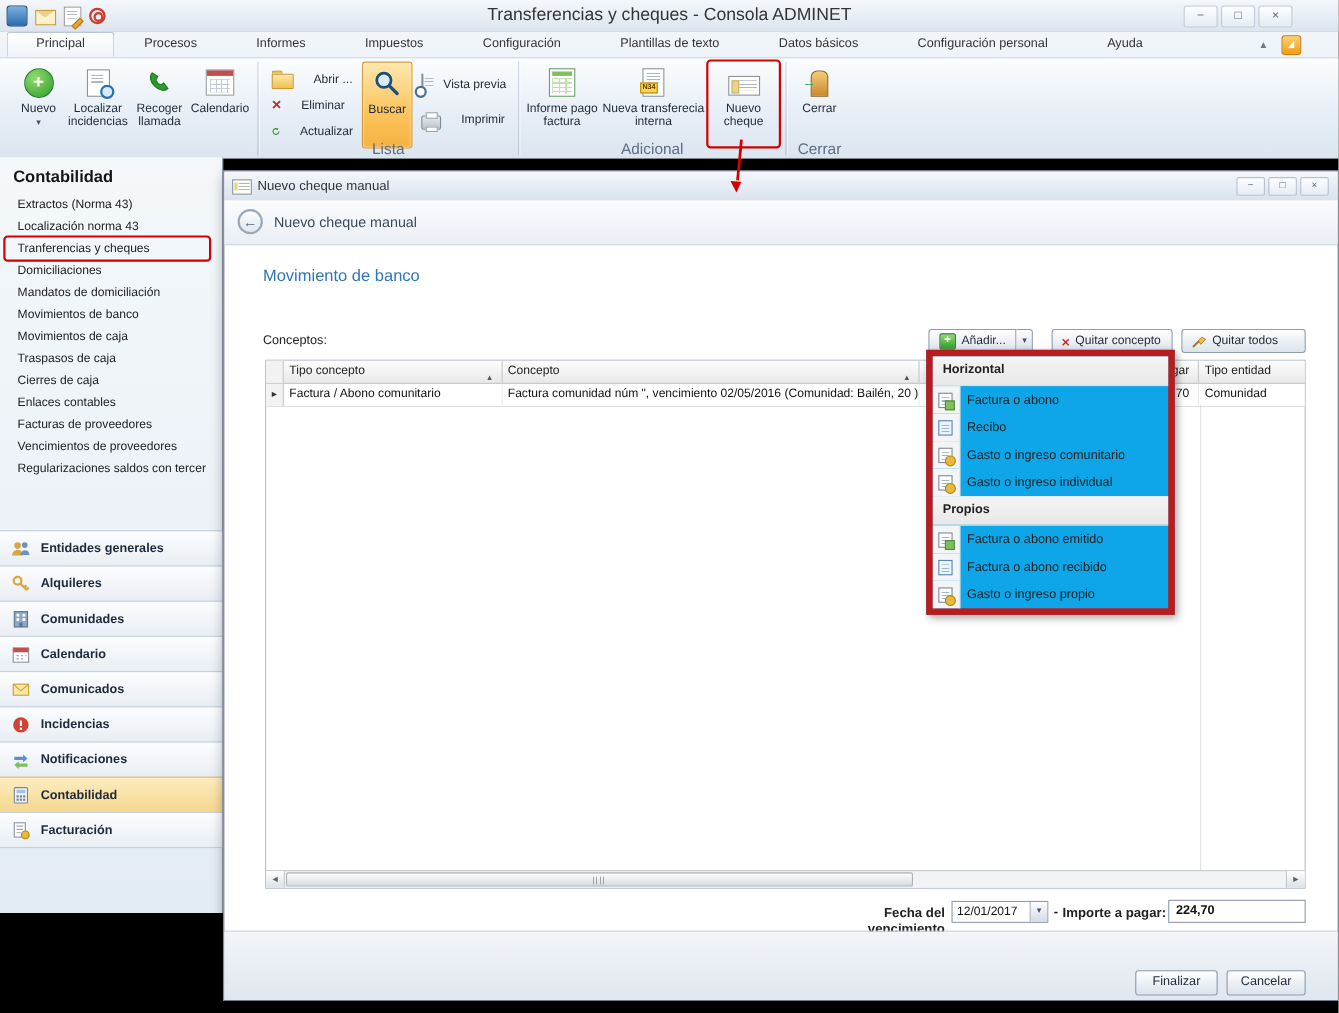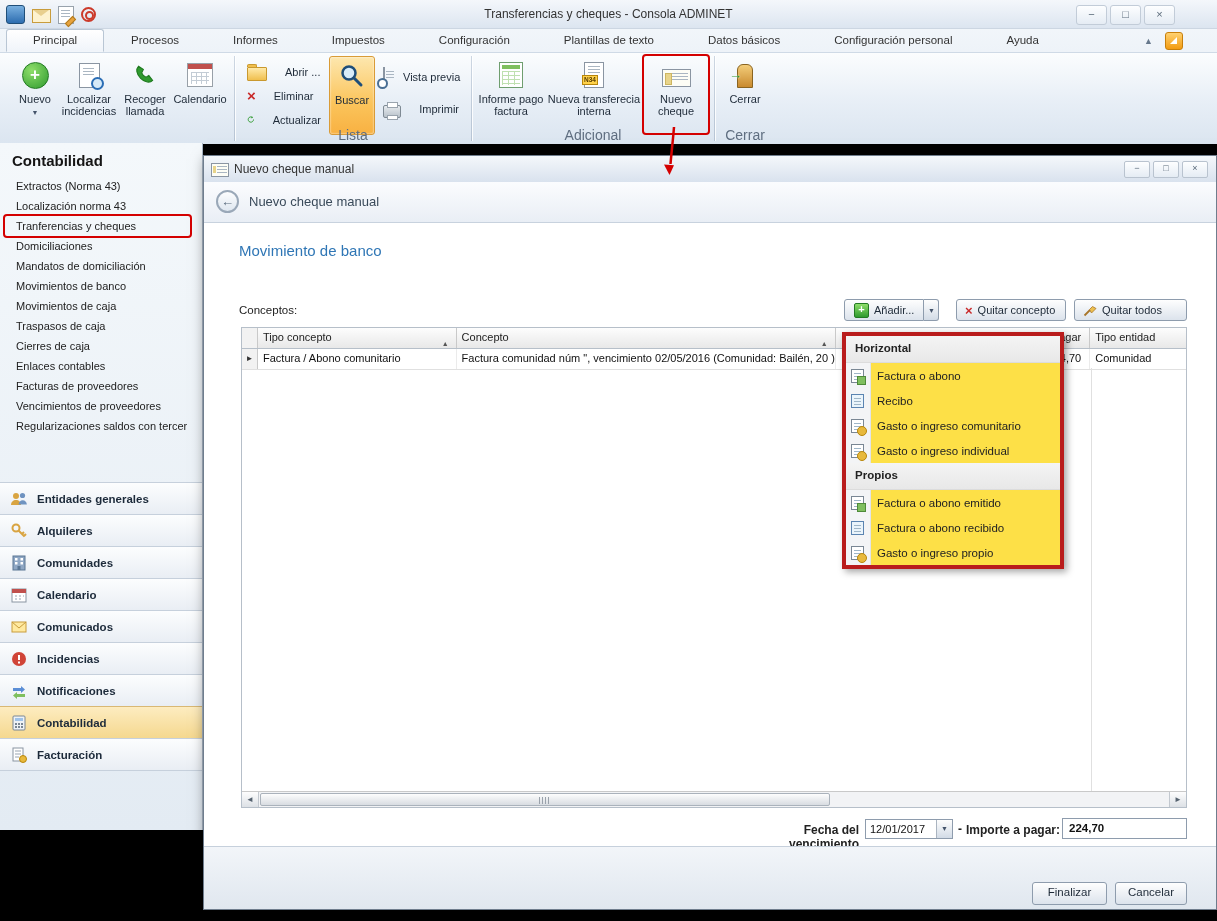--- a/index.html
+++ b/index.html
@@ -1,21 +1,21 @@
 <!DOCTYPE html>
 <html><head>
 <meta charset="utf-8">
 <style>
   html,body{margin:0;padding:0}
   #canvas{position:relative;width:1217px;height:921px;background:#000;font-family:"Liberation Sans",sans-serif;overflow:hidden;-webkit-font-smoothing:antialiased}
   
   #main-window{position:absolute;left:0;top:0;width:1217px;height:143px;background:linear-gradient(#f6f9fc,#dfe8f2);border-bottom:1px solid #a9b6c5}
   .titlebar{position:absolute;left:0;top:0;right:0;height:28px;background:linear-gradient(#f4f7fb,#dce5f0);border-bottom:1px solid #ccd6e2}
   .qat{position:absolute;left:6px;top:5px;display:flex;gap:7px;align-items:center}
-  .wtitle{position:absolute;left:0;right:0;top:0;height:28px;line-height:28px;text-align:center;font-size:12px;color:#333}
+  .wtitle{position:absolute;left:0;right:0;top:0;height:28px;line-height:28px;text-align:center;font-size:16px;color:#333}
   .winbtns{position:absolute;right:42px;top:5px;display:flex;gap:3px}
   .win-btn{width:29px;height:18px;border:1px solid #c2ccd8;border-radius:3px;background:linear-gradient(#fdfeff,#e5ecf4);color:#5a6a7a;font-size:11px;line-height:16px;text-align:center;cursor:default}
   
   .tabrow{position:absolute;left:0;top:28px;right:0;height:24px;display:flex;align-items:flex-end;padding-left:6px}
   .tab{height:21px;line-height:20px;padding:0 26px;font-size:11.5px;color:#333;border:1px solid transparent;white-space:nowrap}
   .tab.active{background:linear-gradient(#ffffff,#f0f4fa);border-color:#b9c6d4;border-bottom-color:#f2f6fa;border-radius:3px 3px 0 0}
   .tabrow-right{position:absolute;right:34px;top:32px;display:flex;gap:12px;align-items:center}
   .chevup{font-size:9px;color:#66788c}
   .quicklaunch{width:16px;height:16px;border-radius:3px;background:linear-gradient(#ffd170,#f29b11);border:1px solid #c87f0a;position:relative}
   .quicklaunch::after{content:"";position:absolute;left:4px;top:4px;width:7px;height:7px;background:#fff;clip-path:polygon(0 100%,100% 0,100% 100%)}
@@ -123,21 +123,21 @@
   .combo{position:absolute;left:661px;top:663px;width:88px;height:20px;border:1px solid #8e9cad;background:#fff;box-sizing:border-box;display:flex}
   .combo .cval{flex:1;font-size:11px;line-height:18px;padding-left:4px;color:#111}
   .combo .cbtn{width:15px;background:linear-gradient(#fdfdfd,#d2dbe6);border-left:1px solid #aab4c0;font-size:7px;color:#44536a;text-align:center;line-height:18px}
   .fld-sep{position:absolute;left:754px;top:666px;font-size:12px;font-weight:bold;color:#222}
   .importe-label{position:absolute;left:762px;top:667px;font-size:12px;font-weight:bold;color:#222}
   .importe-box{position:absolute;left:858px;top:662px;width:125px;height:21px;border:1px solid #8e9cad;background:#fff;box-sizing:border-box;font-size:11.5px;font-weight:bold;line-height:19px;padding-left:6px;color:#111}
   
   .dlg-footer{position:absolute;left:0;right:0;top:690px;bottom:0;background:linear-gradient(#f2f5f9,#e0e7ef);border-top:1px solid #c6d0dc}
   .fbtn{position:absolute;top:35px;height:23px;border:1px solid #8e9cad;border-radius:3px;background:linear-gradient(#fefefe,#dce3ec);font-size:11.5px;color:#1e2a38;text-align:center;box-sizing:border-box;padding-top:3px;cursor:default}
   
-  .menu{position:absolute;left:638px;top:176px;width:214px;background:#fde047;border:4px solid #b91c1c;box-shadow:3px 3px 7px rgba(0,0,0,.35);z-index:50}
+  .menu{position:absolute;left:638px;top:162px;width:214px;background:#0ea5e9;border:6px solid #b91c1c;box-shadow:3px 3px 7px rgba(0,0,0,.35);z-index:50}
   .menu-group{height:26px;line-height:25px;background:linear-gradient(#f4f4f4,#e8e8e8);border-bottom:1px solid #dcdcdc;font-weight:bold;font-size:11.5px;color:#222;padding-left:9px}
   .menu-item{display:flex;align-items:center;height:25px;font-size:11.5px;color:#222;position:relative;cursor:default}
   .menu-item::before{content:"";position:absolute;left:0;top:0;bottom:0;width:24px;background:#f3f4f6;border-right:1px solid #e2e4e8}
   .mico{width:13px;height:14px;background:#fff;border:1px solid #7a8794;position:relative;flex:none;margin-left:5px;z-index:1;box-sizing:border-box}
   .mico::before{content:"";position:absolute;left:2px;right:2px;top:3px;height:7px;background:repeating-linear-gradient(#9fb6c8 0 1px,transparent 1px 3px)}
   .mico.m-blue{border-color:#5b84b1;background:#eaf4fb}
   .mico.m-green::after{content:"";position:absolute;right:-3px;bottom:-3px;width:7px;height:7px;background:#7fbf5f;border:1px solid #4e8a3a}
   .mico.m-coin::after{content:"";position:absolute;right:-4px;bottom:-4px;width:8px;height:8px;border-radius:50%;background:#e8b93c;border:1px solid #b8860b}
   .mlabel{margin-left:13px;z-index:1}
   

